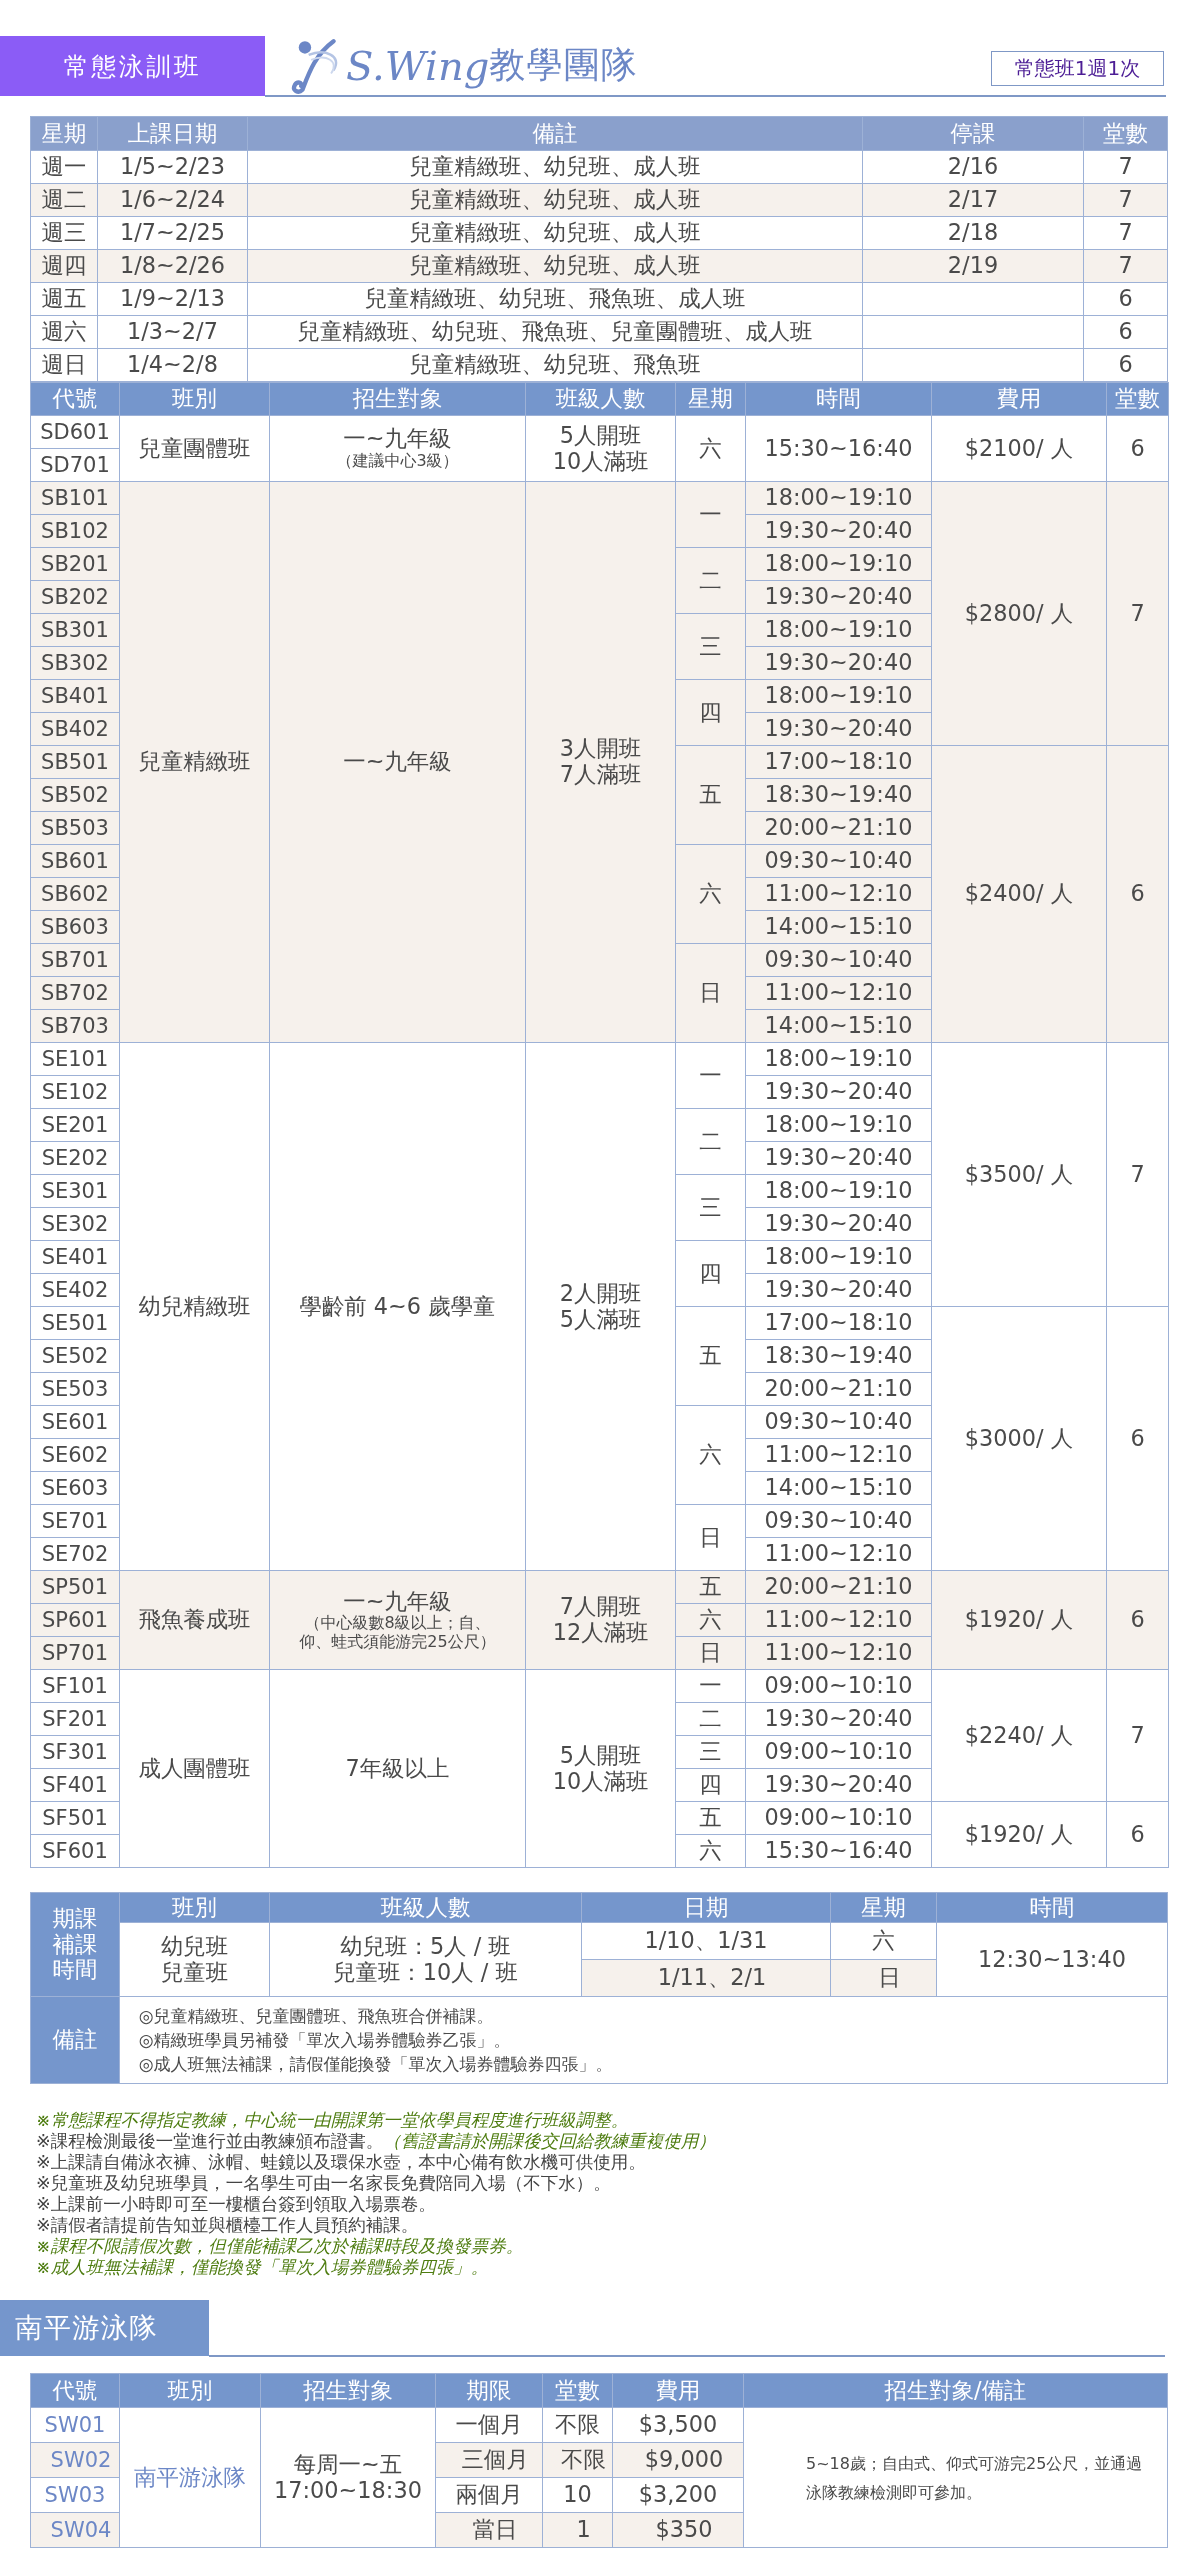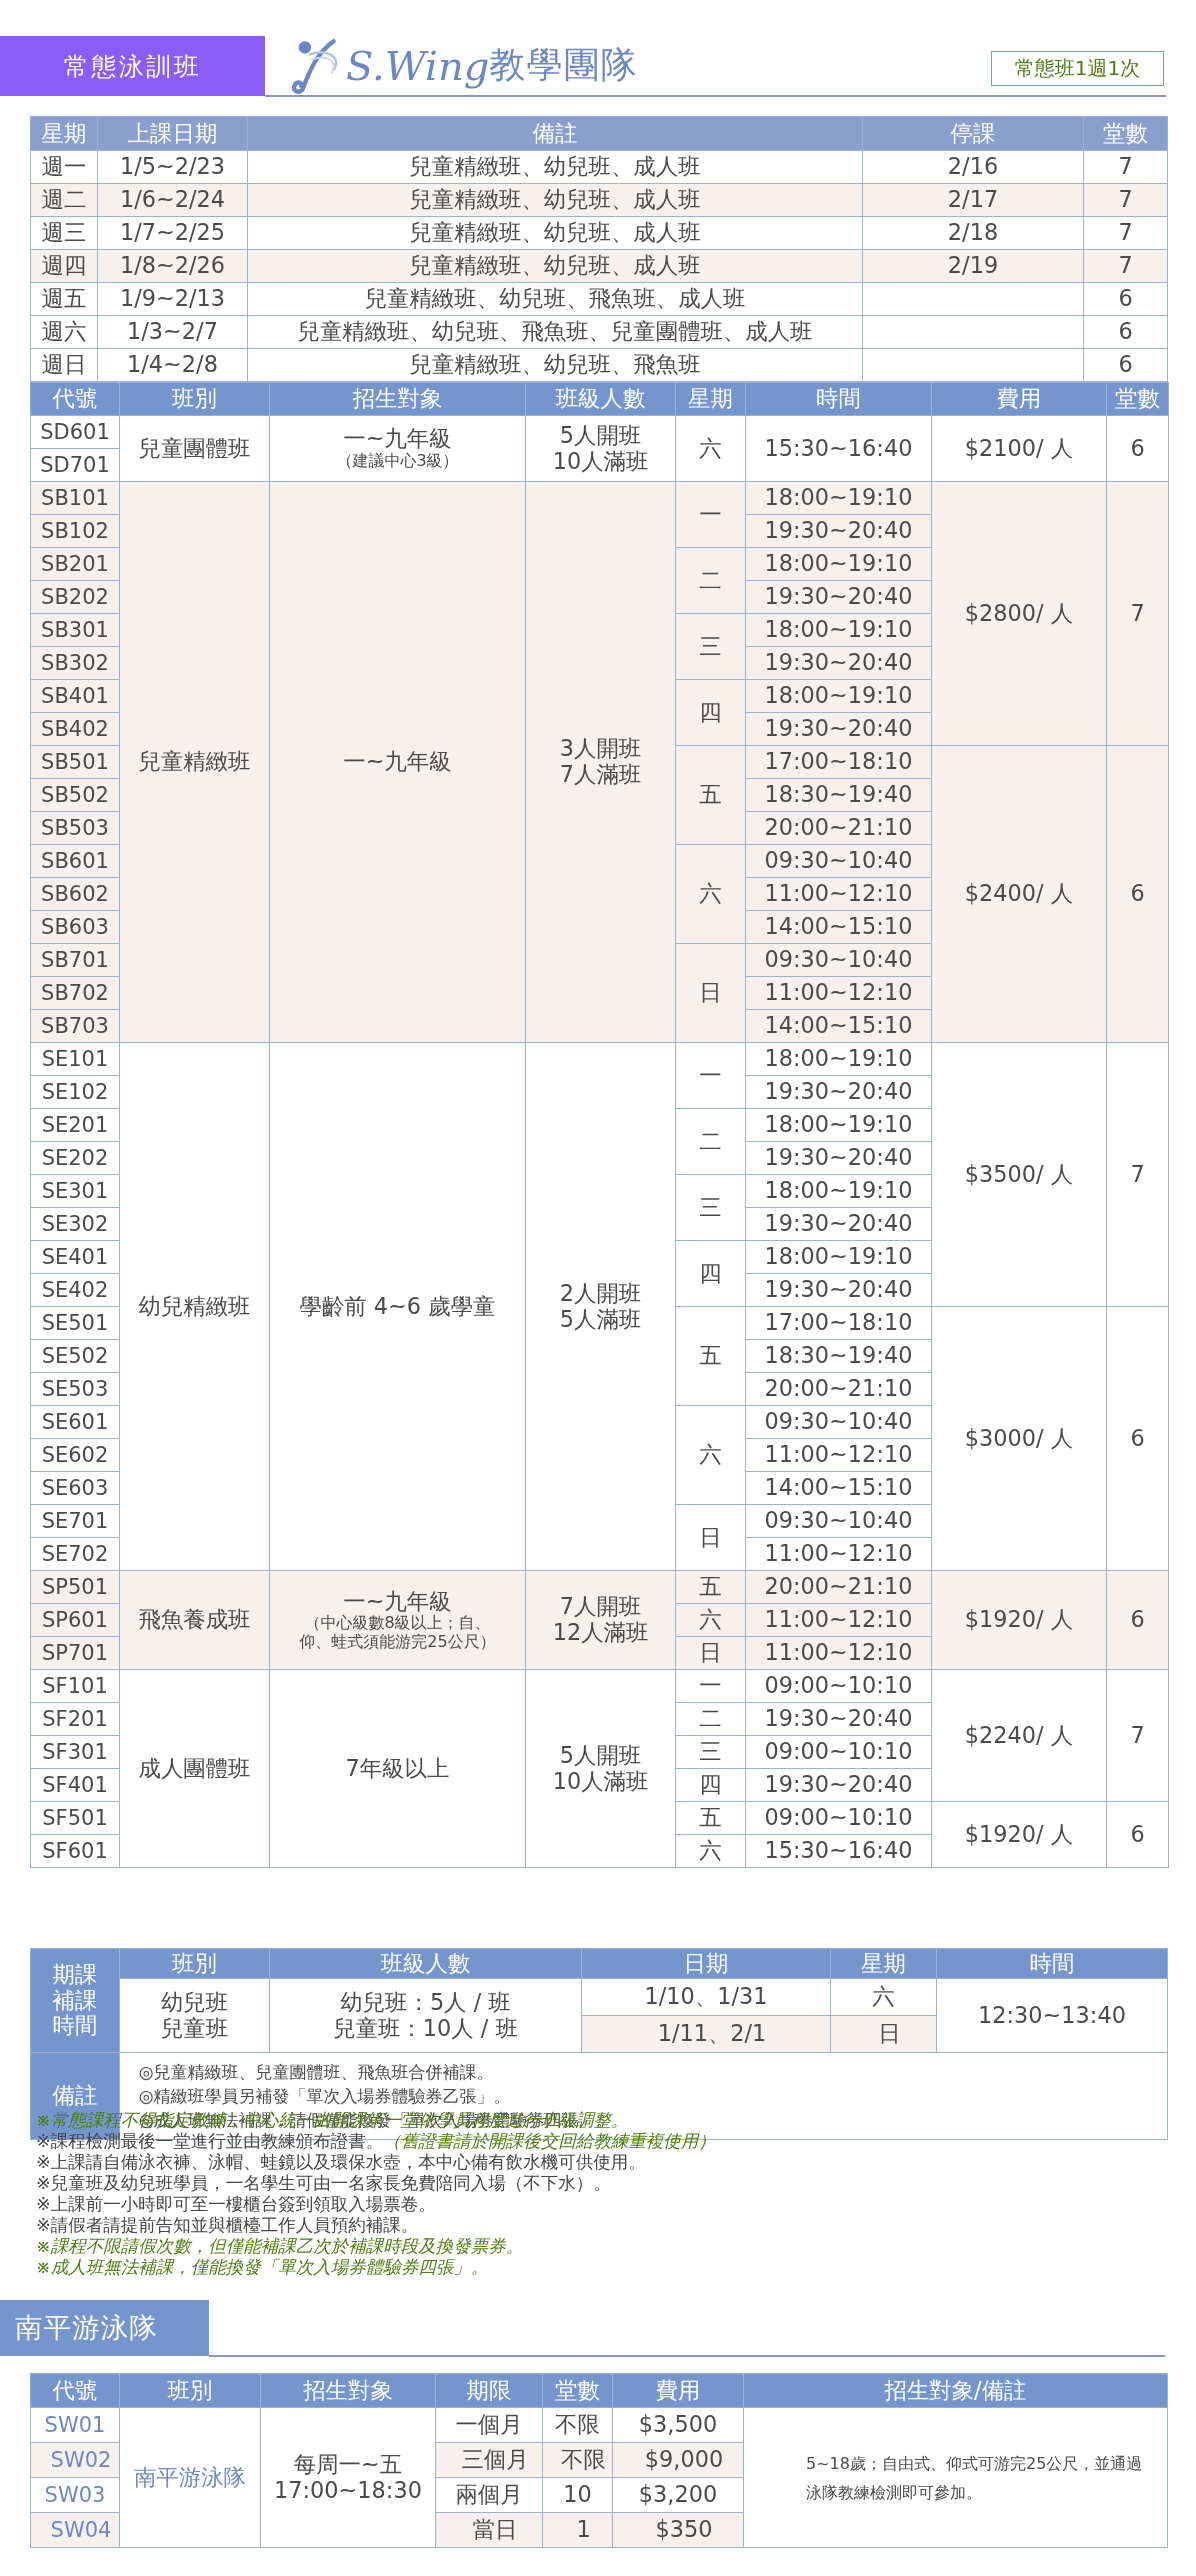--- a/index.html
+++ b/index.html
@@ -3,21 +3,21 @@
 <meta charset="utf-8">
 <style>
   * { box-sizing: border-box; margin: 0; padding: 0; }
   body { width: 1197px; height: 2576px; background: #ffffff; font-family: "DejaVu Sans", "Liberation Sans", sans-serif; color: #444; position: relative; overflow: hidden; }
   .abs { position: absolute; }
   .hdr-bar { left: 0; top: 36px; width: 265px; height: 60px; background: #8b5cf6; color: #fff; font-size: 25px; display: flex; align-items: center; justify-content: center; letter-spacing: 2.5px; }
   .hdr-line { left: 265px; top: 95px; width: 901px; height: 1.9px; background: #7f98c6; }
   .logo { left: 290px; top: 36px; height: 59px; display: flex; align-items: center; gap: 0; color: #5f7fbf; }
   .logo-text { font-family: "DejaVu Serif", serif; font-style: italic; font-size: 40px; color: #6c87c6; }
   .logo-cn { font-size: 36px; color: #6c87c6; letter-spacing: 1.2px; }
-  .badge { left: 991px; top: 51px; width: 173px; height: 35px; border: 1.2px solid #7f98c6; color: #4d7c0f; font-size: 20px; display: flex; align-items: center; justify-content: center; }
+  .badge { left: 991px; top: 51px; width: 173px; height: 35px; border: 1.2px solid #7f98c6; color: #4c1d95; font-size: 20px; display: flex; align-items: center; justify-content: center; }
   table { border-collapse: collapse; table-layout: fixed; }
   td, th { border: 1.2px solid #9db1d6; text-align: center; vertical-align: middle; font-weight: normal; font-size: 22.4px; color: #4a4a4a; padding: 0; line-height: 1.15; }
   th { background: #7596cc; color: #fff; font-size: 22.4px; }
   .t1 th { background: #8aa0cc; }
   .beige td { background: #f6f1ec; }
   td.b { background: #f6f1ec; padding-left: 12px; }
   .code { font-size: 21px; }
   .small { font-size: 16px; display: block; }
   .notes { left: 36px; top: 2110px; font-size: 17.5px; line-height: 21px; color: #444; }
   .notes .blue { color: #4d7c0f; font-style: italic; }
@@ -364,21 +364,21 @@
         <td rowspan="2">6</td>
       </tr>
   <tr style="height:33px">
         <td class="code">SF601</td>
         <td>六</td>
         <td>15:30~16:40</td>
       </tr>
 </tbody>
   </table>
 
-<table class="abs mk" style="left:30px; top:1948px; width:1136px;">
+<table class="abs mk" style="left:30px; top:1892px; width:1136px;">
   <colgroup>
       <col style="width:89px">
       <col style="width:150px">
       <col style="width:312px">
       <col style="width:249px">
       <col style="width:106px">
       <col style="width:231px">
     </colgroup>
   <tbody>
       <tr style="height:30px">

